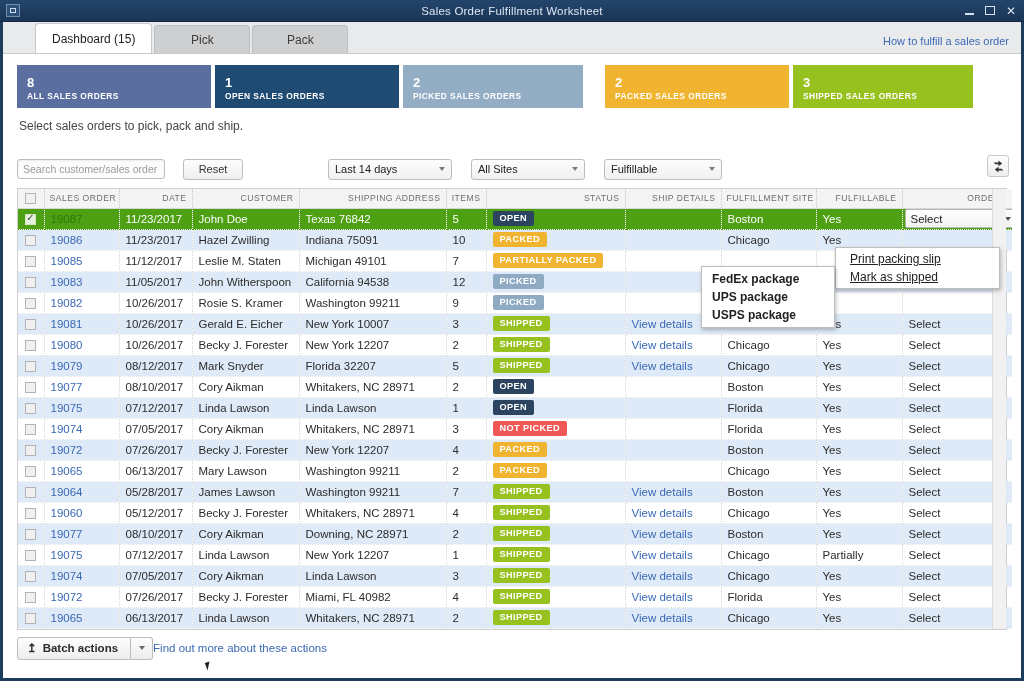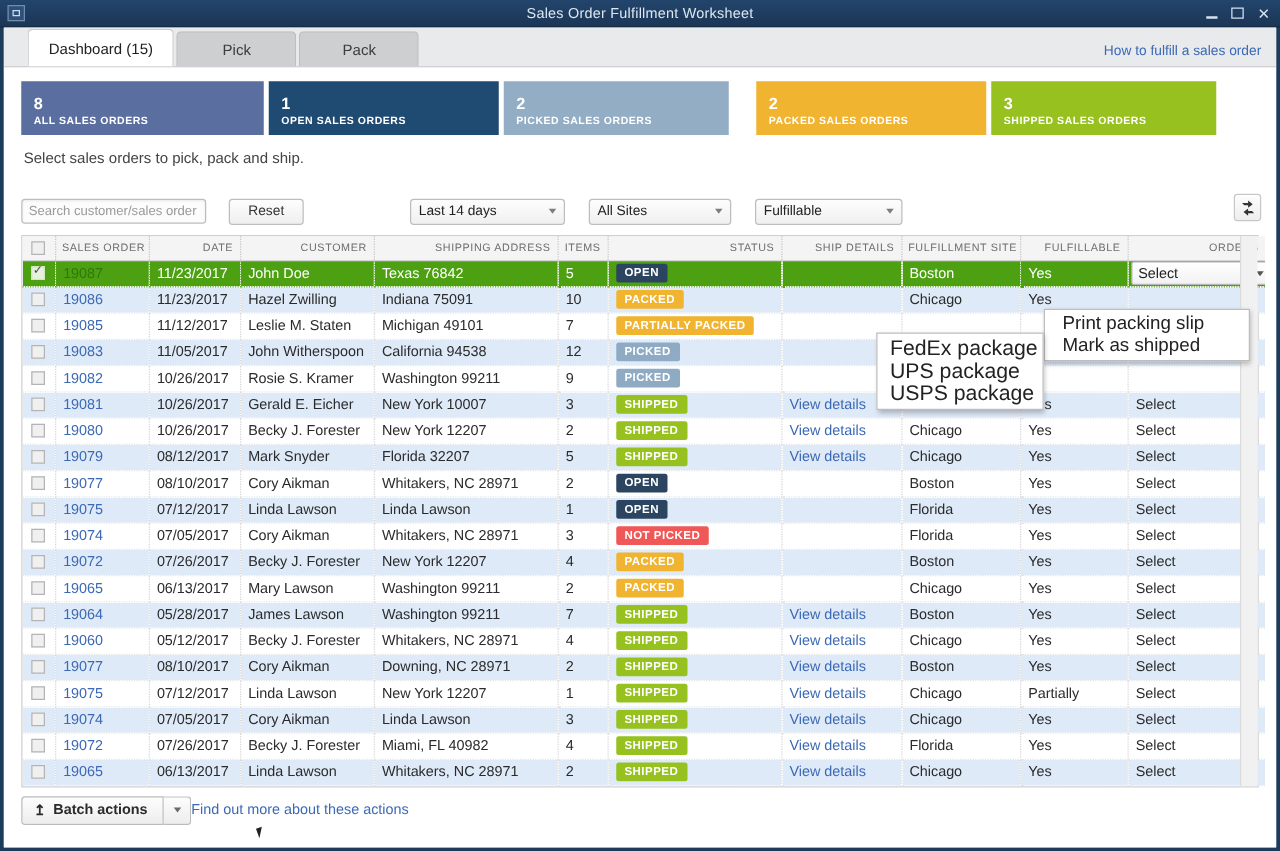--- a/index.html
+++ b/index.html
@@ -63,21 +63,21 @@
     position: relative;
     overflow: hidden;
   }
 
   
   #tab-strip {
     height: 32px;
     background: #e9eaec;
     border-bottom: 1px solid #c7c9cc;
     display: flex; align-items: flex-end;
-    padding-left: 19px;
+    padding-left: 32px;
     position: relative;
     flex: 0 0 32px;
   }
   .tab {
     height: 28px; min-width: 96px;
     padding: 0 16px;
     display: flex; align-items: center; justify-content: center;
     font-size: 12px; color: #3c3c3c;
     background: #cdcfd1;
     border: 1px solid #bcbec0; border-bottom: none;
@@ -298,45 +298,47 @@
     width: 165px;
     background: #ffffff;
     border: 1px solid #bdbdbd;
     box-shadow: 1px 2px 4px rgba(0,0,0,.25);
     z-index: 40;
     padding: 2px 0;
   }
   #action-menu .mi {
     height: 18px; line-height: 18px;
     padding: 0 16px 0 14px;
-    font-size: 15px; color: #222;
+    font-size: 12px; color: #222;
     position: relative;
     white-space: nowrap;
+    text-decoration: underline;
   }
   #action-menu .mi.active { background: #7bb222; color: #ffffff; }
   #action-menu .mi.active::before {
     content: "\25C0";
     position: absolute; left: 3px; top: 0;
     font-size: 7px; color: #ffffff;
   }
   #submenu-packages {
     position: absolute;
     left: 698px; top: 244px;
     width: 134px;
     background: #ffffff;
     border: 1px solid #bdbdbd;
     box-shadow: 1px 2px 4px rgba(0,0,0,.25);
     z-index: 41;
     padding: 3px 0;
   }
   #submenu-packages .mi {
     height: 18px; line-height: 18px;
     padding: 0 10px;
-    font-size: 17px; color: #222;
+    font-size: 12px; color: #222;
     white-space: nowrap;
+    font-weight: bold;
   }
 
   
   #bottom-bar {
     display: flex; align-items: center;
     margin-top: 7px;
     flex: 0 0 auto;
   }
   #batch-actions-button {
     height: 23px;

